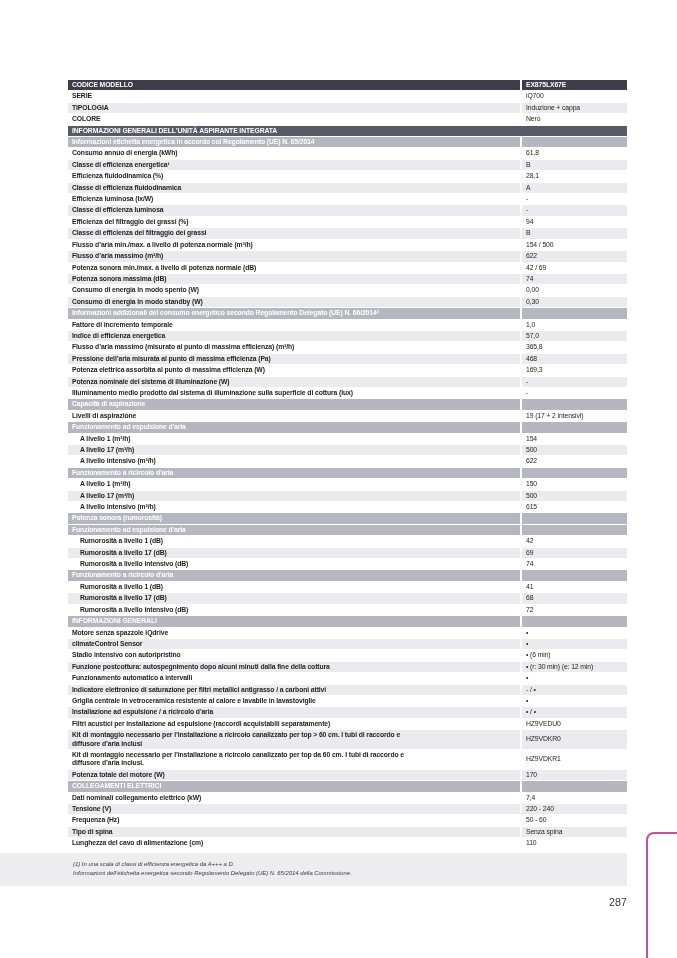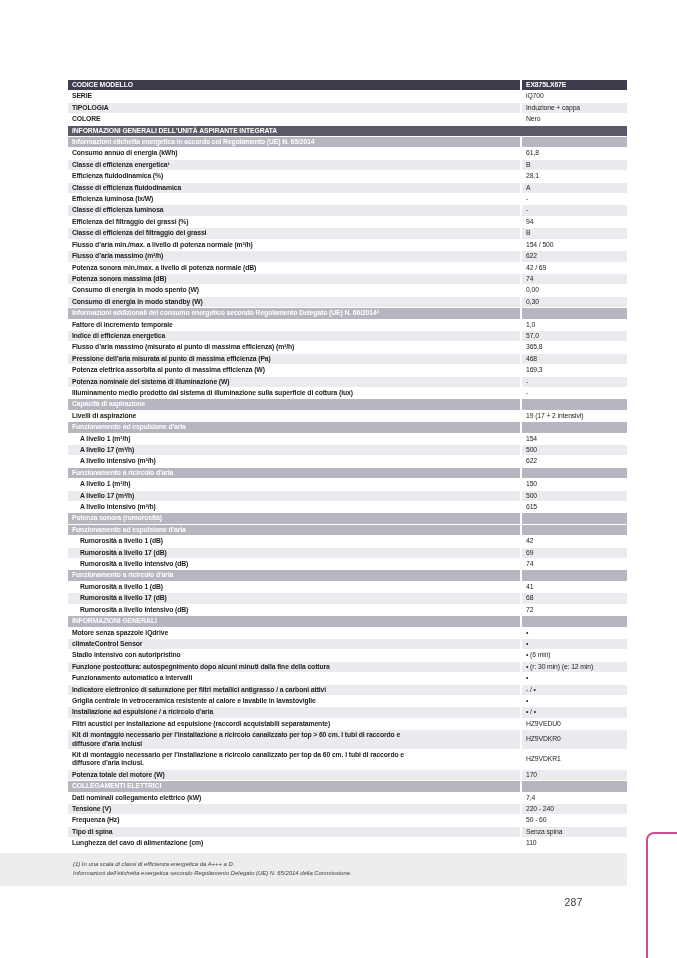--- a/index.html
+++ b/index.html
@@ -43,21 +43,21 @@
   #footnote-band{
     position:absolute;left:0;top:853px;width:627px;height:33px;
     background:var(--c-band);
   }
   .footnote-line{
     margin-left:73px;font-size:5.9px;line-height:8.6px;font-style:italic;
     color:#3a3a3a;letter-spacing:0;
   }
   .footnote-line:first-child{margin-top:7px;}
   #page-number{
-    position:absolute;top:896px;left:520px;width:107px;text-align:center;
+    position:absolute;top:896px;left:520px;width:107px;text-align:right;
     font-size:10.5px;color:#3a3a3a;letter-spacing:0.2px;
   }
   #corner-frame{
     position:absolute;left:646px;top:832px;width:70px;height:170px;
     border:2px solid var(--c-accent);border-radius:8px;
     background:#ffffff;box-sizing:border-box;
   }
 </style>
 </head>
 <body style="--c-main: #3d3d4b; --c-dark: #595968; --c-sub: #b6b6c0; --c-alt: #ebebef; --c-band: #ededf0; --c-accent: #cb4f96;">

